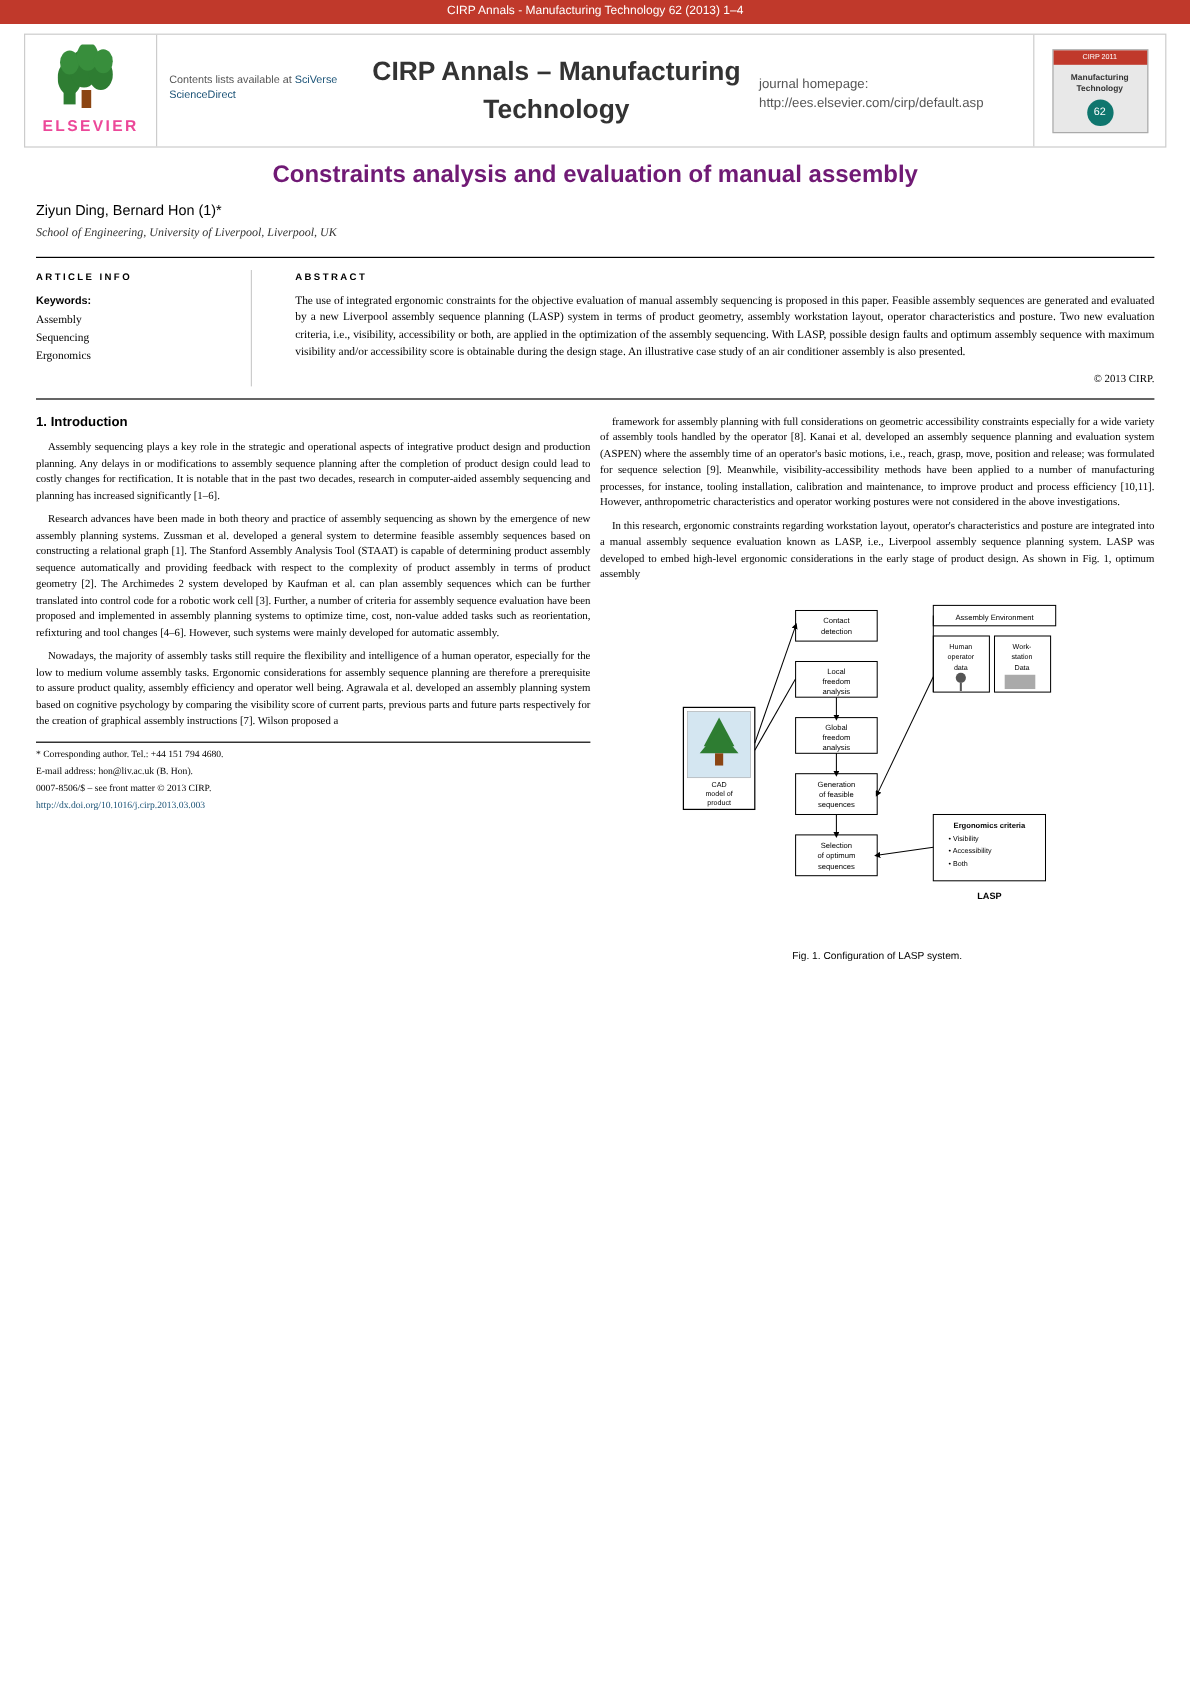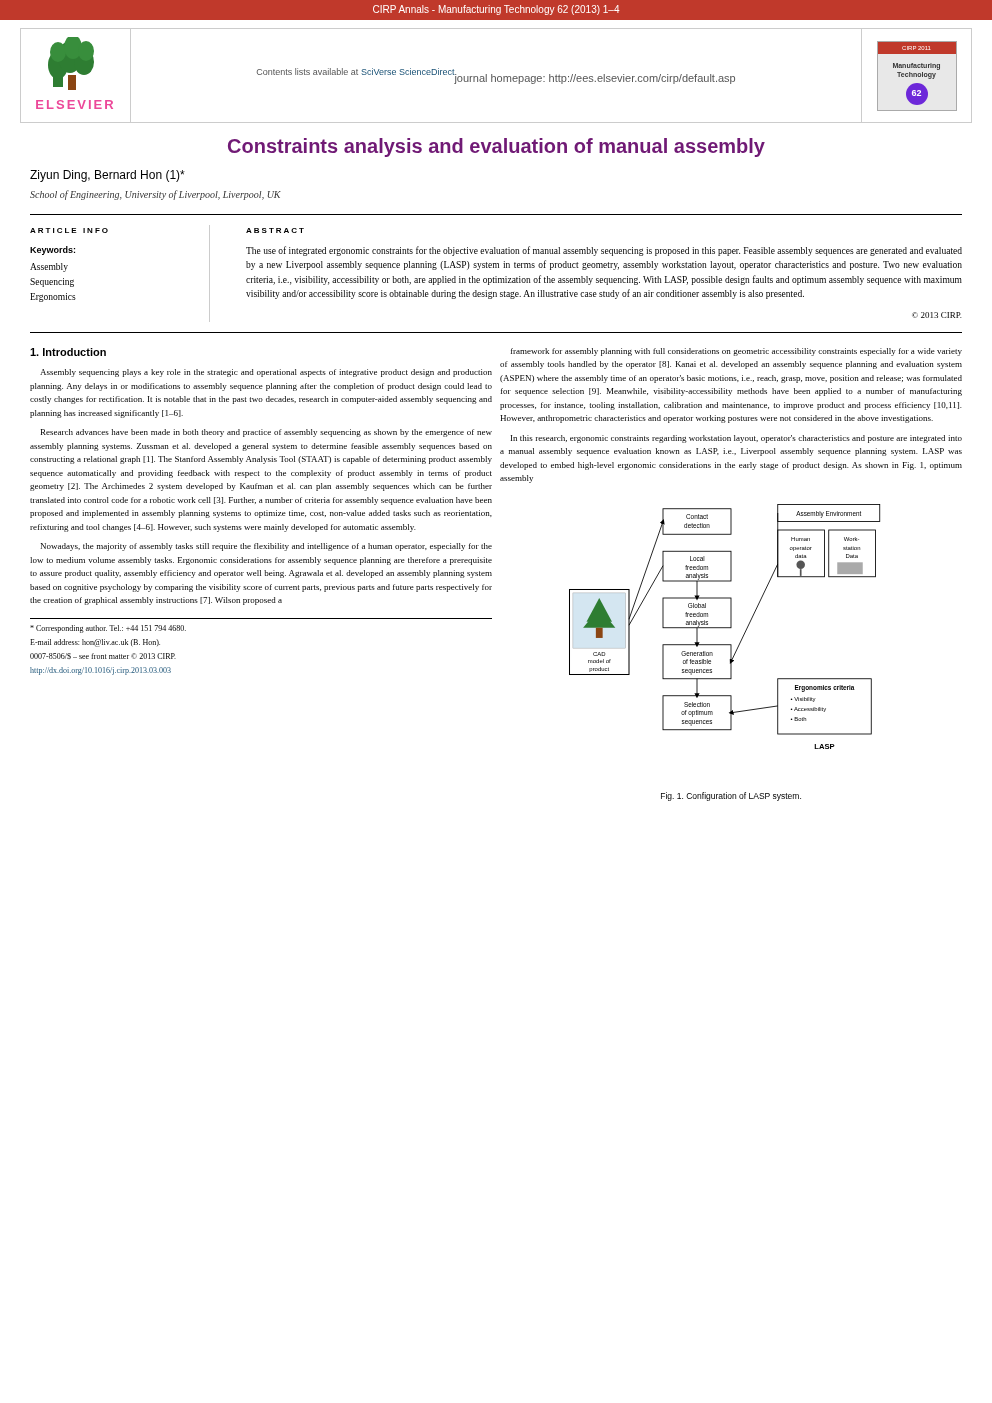--- a/index.html
+++ b/index.html
@@ -133,27 +133,27 @@
       margin-top: 14px;
       font-size: 7.5px;
       font-weight: bold;
       line-height: 1.3;
     }
 
     .thumb-circle {
       width: 22px;
       height: 22px;
       border-radius: 50%;
-      background: #6d28d9;
+      background: #0f766e;
       display: flex;
       align-items: center;
       justify-content: center;
       color: #fff;
       font-size: 9px;
-      font-weight: bold;
+      font-weight: normal;
       margin-top: 4px;
     }
 
     
     .article-content {
       margin: 10px 30px;
     }
 
     .article-title {
       font-size: 20px;
@@ -342,20 +342,21 @@
       </svg>
       <div class="elsevier-text">ELSEVIER</div>
     </div>
   </div>
 
   <div class="header-center">
     <div class="sciverse-line">
       <span>Contents lists available at</span>
       <span style="color:#1a5276;">SciVerse ScienceDirect</span>
     </div>
+    <div class="journal-title-main">CIRP Annals – Manufacturing Technology</div>
     <div class="journal-homepage">journal homepage: http://ees.elsevier.com/cirp/default.asp</div>
   </div>
 
   <div class="header-right">
     <div class="journal-thumb">
       <div class="thumb-header">CIRP 2011</div>
       <div class="thumb-content">
         <div style="font-size:7px;">Manufacturing
 Technology</div>
       </div>

